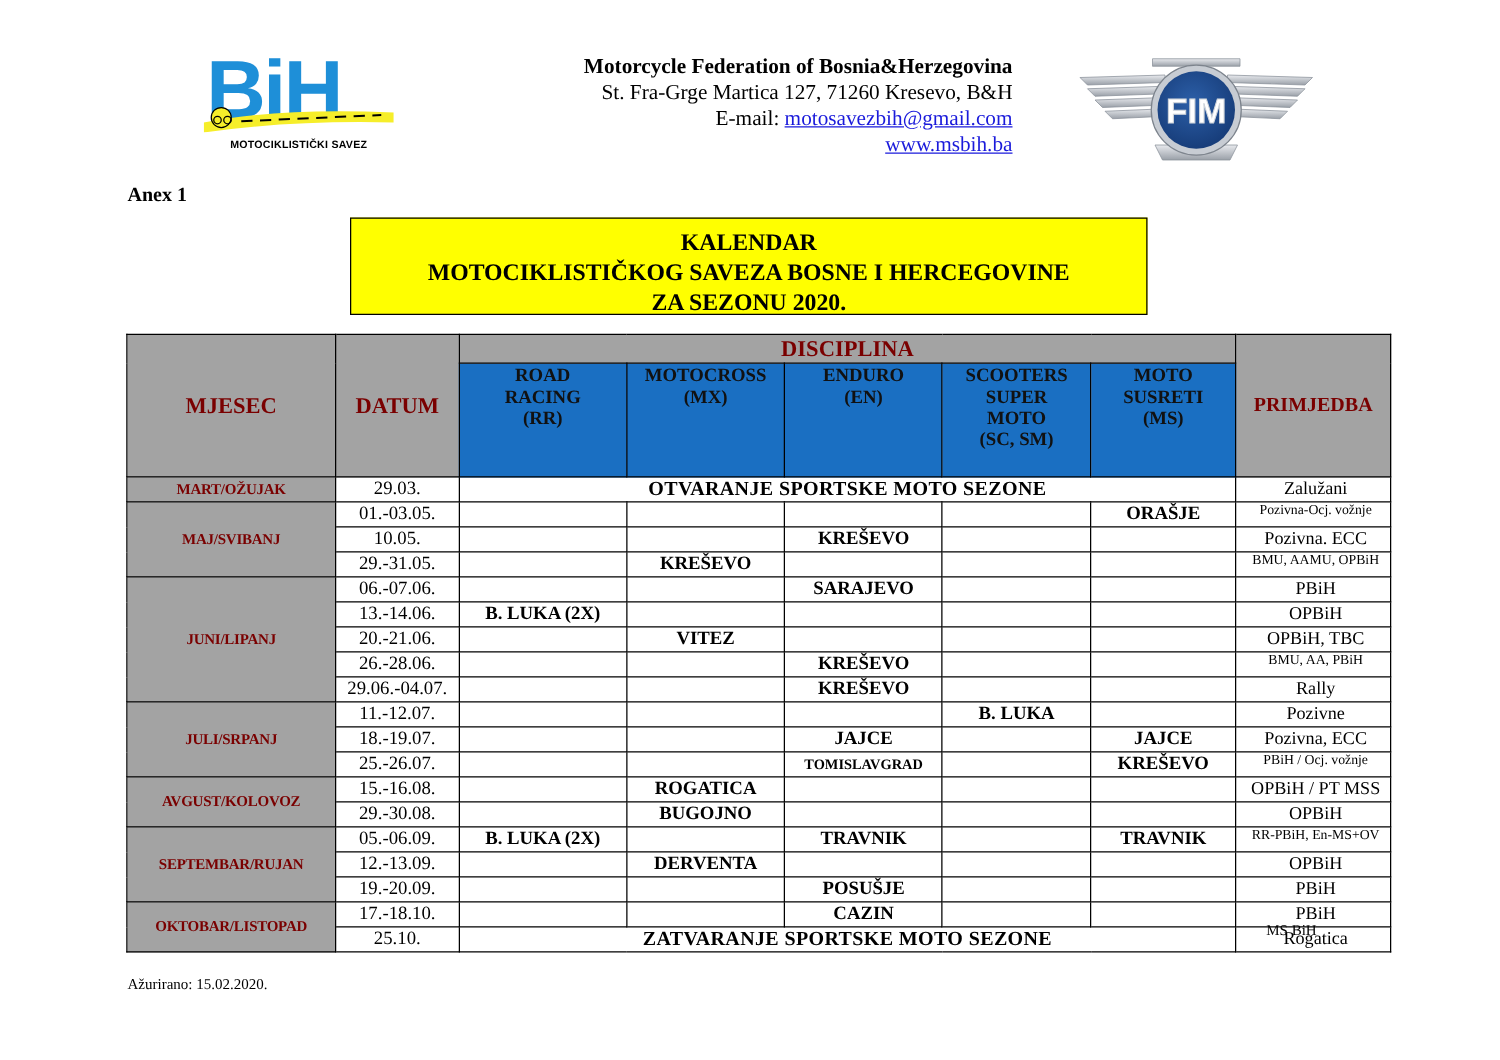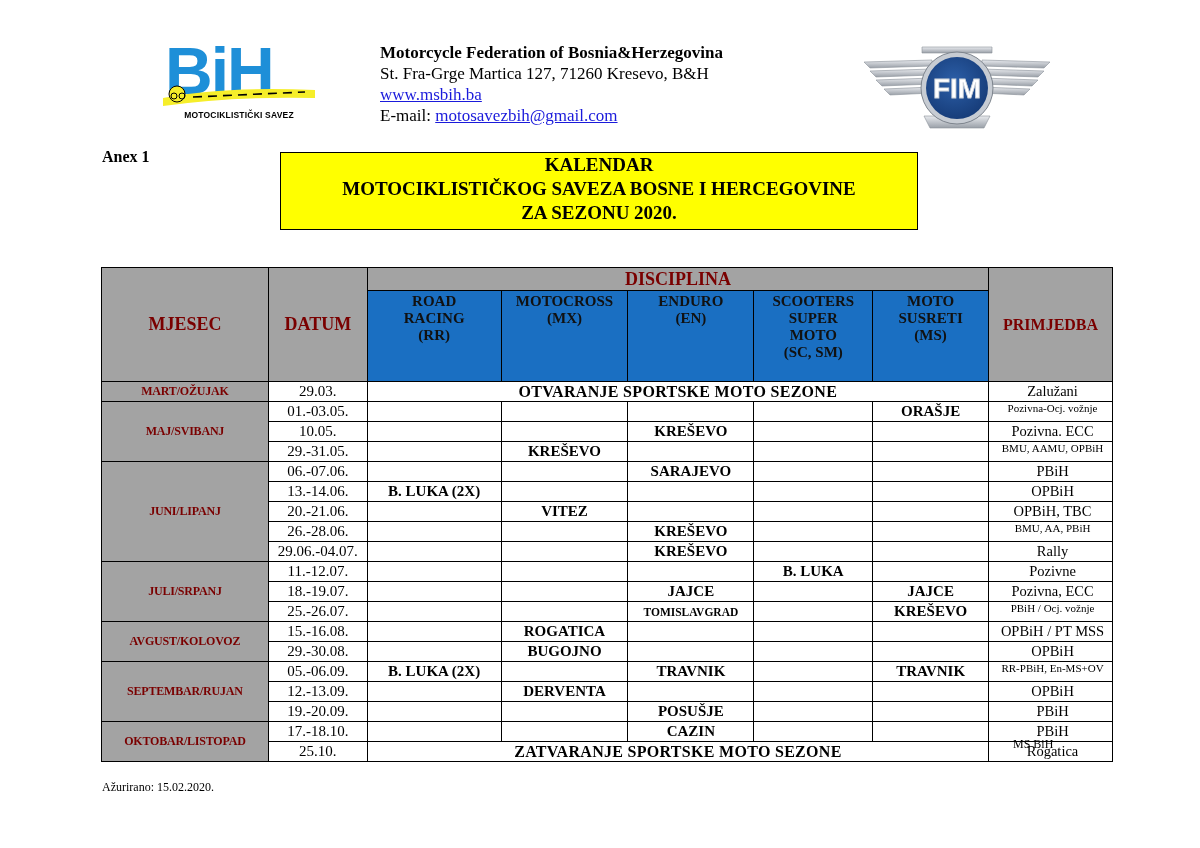--- a/index.html
+++ b/index.html
@@ -7,31 +7,31 @@
          font-family: "Liberation Serif", "DejaVu Serif", serif; color: #000; }
 
   
   .logo-bih { position: absolute; left: 163px; top: 38px; width: 152px; height: 86px; }
   .logo-bih .letters { position: absolute; left: 2px; top: 0; font-family: "Liberation Sans", sans-serif;
         font-weight: bold; font-size: 66px; letter-spacing: -2px; color: #1e8fd8; line-height: 66px; }
   .logo-bih .road { position: absolute; left: 0; top: 46px; width: 152px; height: 22px; }
   .logo-bih .caption { position: absolute; left: 0; top: 72px; width: 152px; text-align: center;
         font-family: "Liberation Sans", sans-serif; font-weight: bold; font-size: 8.5px; letter-spacing: 0.2px; }
 
-  .org { position: absolute; left: 380px; top: 42px; width: 430px; text-align: left; font-size: 17px; line-height: 21px; }
+  .org { position: absolute; left: 380px; top: 42px; width: 430px; text-align: right; font-size: 17px; line-height: 21px; }
   .org .name { font-weight: bold; }
   .org a { color: #1a1adb; text-decoration: underline; }
 
   .logo-fim { position: absolute; left: 862px; top: 42px; width: 190px; height: 92px; }
 
   .anex { position: absolute; left: 102px; top: 148px; font-weight: bold; font-size: 16px; }
 
-  .title-box { position: absolute; left: 280px; top: 152px; width: 638px; height: 78px;
+  .title-box { position: absolute; left: 280px; top: 174px; width: 638px; height: 78px;
         background: #ffff00; border: 1.5px solid #000; text-align: center; font-weight: bold;
-        font-size: 19px; line-height: 24px; padding-top: 0; box-sizing: border-box; }
+        font-size: 19px; line-height: 24px; padding-top: 8px; box-sizing: border-box; }
 
   
   table.cal { position: absolute; left: 101px; top: 267px; width: 1012px; border-collapse: collapse;
         font-family: "Liberation Serif", serif; }
   table.cal td, table.cal th { border: 1.2px solid #000; padding: 0; text-align: center; vertical-align: middle; }
   .red { background: #a3a3a3; color: #7a0000; font-weight: bold; }
   .blue { background: #1a6fc2; color: #111; font-weight: bold; font-size: 15px; line-height: 17px; vertical-align: top !important; padding-top: 2px !important; }
   th.mj { font-size: 18px; margin-left: 40px; }
   th.disc { font-size: 18px; height: 22px; }
   .month { font-size: 12px; letter-spacing: -0.2px; }
@@ -56,24 +56,24 @@
     <circle cx="14" cy="10" r="8" fill="#f6ee2a" stroke="#000" stroke-width="1"></circle>
     <circle cx="11" cy="12" r="3" fill="none" stroke="#000" stroke-width="1"></circle>
     <circle cx="19" cy="12" r="3" fill="none" stroke="#000" stroke-width="1"></circle>
   </svg>
   <div class="caption">MOTOCIKLISTIČKI SAVEZ</div>
 </div>
 
 <div class="org">
   <div class="name">Motorcycle Federation of Bosnia&amp;Herzegovina</div>
   <div>St. Fra-Grge Martica 127, 71260 Kresevo, B&amp;H</div>
-  <div><a>www.msbih.ba</a></div>
   <div>
     <span>E-mail: </span><a>motosavezbih@gmail.com</a>
   </div>
+  <div><a>www.msbih.ba</a></div>
 </div>
 
 <svg class="logo-fim" viewBox="0 0 190 92">
   <defs>
     <linearGradient id="wing" x1="0" y1="0" x2="0" y2="1">
       <stop offset="0" stop-color="#e8eaee"></stop>
         <stop offset="1" stop-color="#9aa0a8"></stop>
     </linearGradient>
     <radialGradient id="disc" cx="0.45" cy="0.4" r="0.6">
       <stop offset="0" stop-color="#2c5fa8"></stop>

